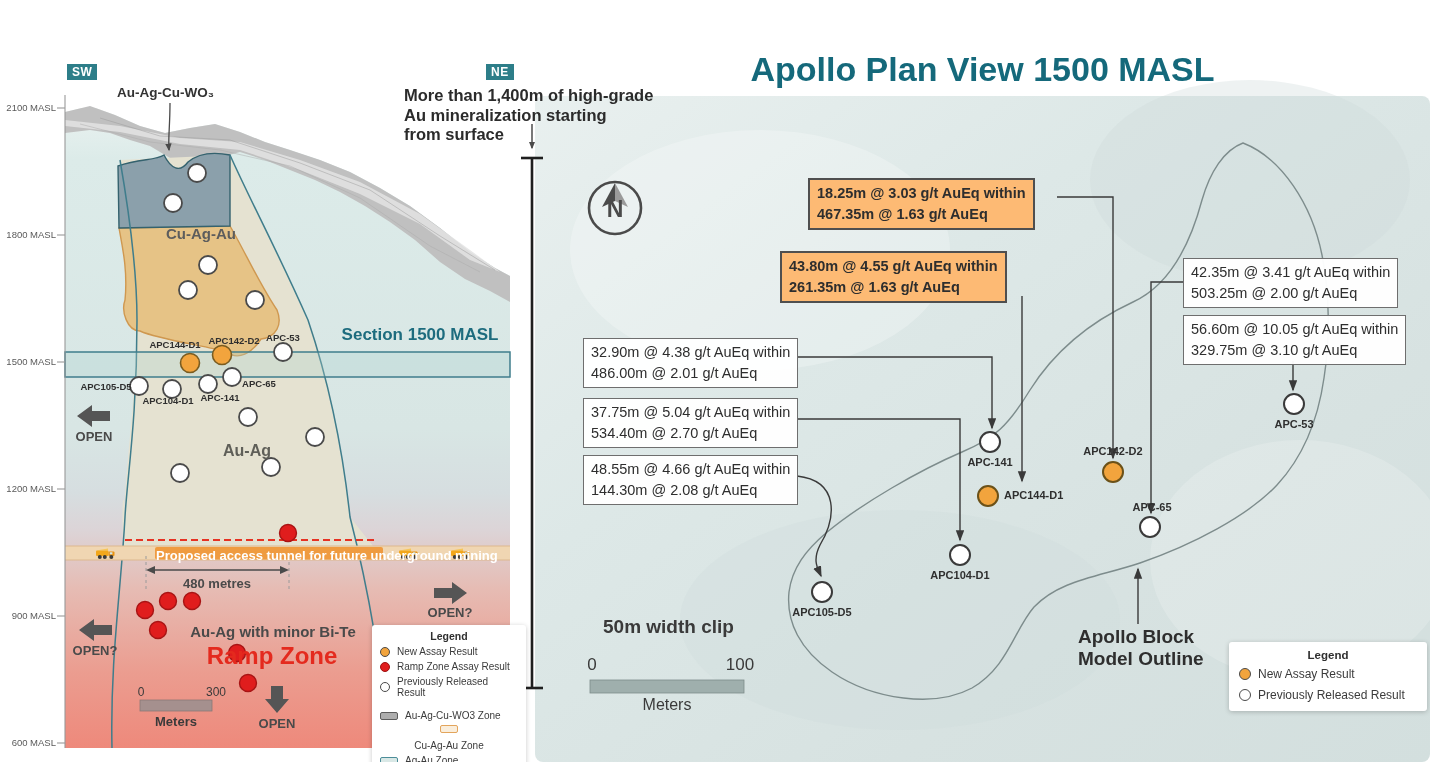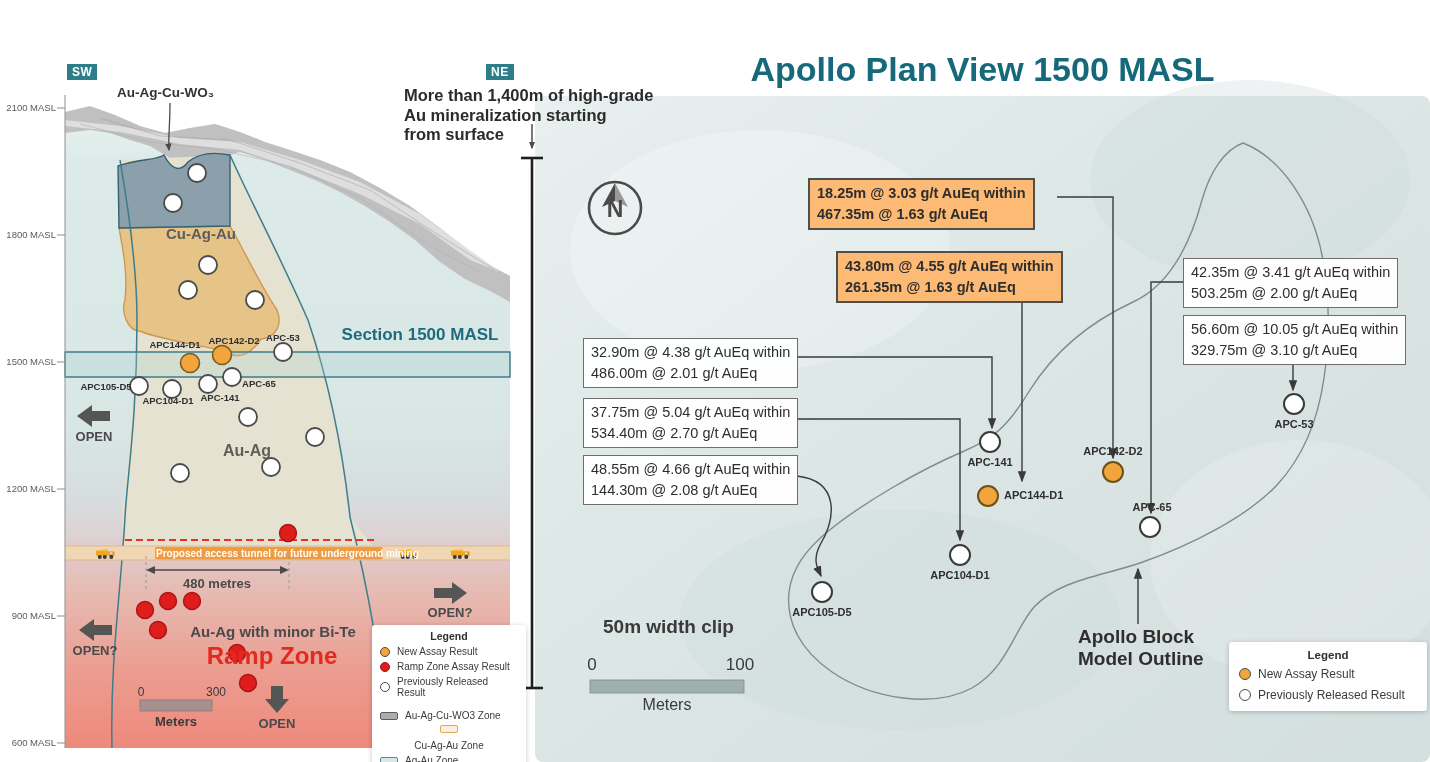--- a/index.html
+++ b/index.html
@@ -234,21 +234,21 @@
 <div class="lbl b ctr" style="left:106px;top:381px;font-size:9.5px;color:#2f2f2f;">APC105-D5</div>
 <div class="lbl b ctr" style="left:168px;top:395px;font-size:9.5px;color:#2f2f2f;">APC104-D1</div>
 <div class="lbl b ctr" style="left:220px;top:392px;font-size:9.5px;color:#2f2f2f;">APC-141</div>
 <div class="lbl b ctr" style="left:259px;top:378px;font-size:9.5px;color:#2f2f2f;">APC-65</div>
 
 <div class="lbl b ctr" style="left:94px;top:429px;font-size:13px;color:#4a4a4a;">OPEN</div>
 <div class="lbl b ctr" style="left:95px;top:643px;font-size:13px;color:#4a4a4a;">OPEN?</div>
 <div class="lbl b ctr" style="left:450px;top:605px;font-size:13px;color:#4a4a4a;">OPEN?</div>
 <div class="lbl b ctr" style="left:277px;top:716px;font-size:13px;color:#4a4a4a;">OPEN</div>
 
-<div class="lbl b" style="left:156px;top:548px;width:252px;text-align:center;font-size:10px;color:#fff;">Proposed access tunnel for future underground mining</div>
+<div class="lbl b" style="left:156px;top:548px;width:252px;text-align:center;font-size:13px;color:#fff;">Proposed access tunnel for future underground mining</div>
 <div class="lbl b ctr" style="left:217px;top:576px;font-size:13px;color:#4a4a4a;">480 metres</div>
 
 <div class="lbl b ctr" style="left:272px;top:594px;font-size:24px;color:#E42A1E;margin-top:48px;">Ramp Zone</div>
 <div class="lbl b ctr" style="left:273px;top:623px;font-size:15px;color:#4a4a4a;">Au-Ag with minor Bi-Te</div>
 
 <div class="lbl ctr" style="left:141px;top:685px;font-size:12px;">0</div>
 <div class="lbl ctr" style="left:216px;top:685px;font-size:12px;">300</div>
 <div class="lbl b ctr" style="left:176px;top:714px;font-size:13px;">Meters</div>
 
 <div class="legendbox" style="left:372px;top:625px;width:138px;padding:5px 8px 7px 8px;">
@@ -282,21 +282,21 @@
     <span style="font-size:10px;color:#3b3b3b;">Au-Ag Ramp Zone</span>
   </div>
 </div>
 
 <div class="lbl b ctr" style="left:615px;top:196px;font-size:23px;color:#4a4a4a;">N</div>
 
 <div class="callout orange" style="left:808px;top:178px;">
   <div>18.25m @ 3.03 g/t AuEq within</div>
   <div>467.35m @ 1.63 g/t AuEq</div>
 </div>
-<div class="callout orange" style="left:836px;top:251px;">
+<div class="callout orange" style="left:780px;top:251px;">
   <div>43.80m @ 4.55 g/t AuEq within</div>
   <div>261.35m @ 1.63 g/t AuEq</div>
 </div>
 <div class="callout white" style="left:583px;top:338px;">
   <div>32.90m @ 4.38 g/t AuEq within</div>
   <div>486.00m @ 2.01 g/t AuEq</div>
 </div>
 <div class="callout white" style="left:583px;top:398px;">
   <div>37.75m @ 5.04 g/t AuEq within</div>
   <div>534.40m @ 2.70 g/t AuEq</div>

